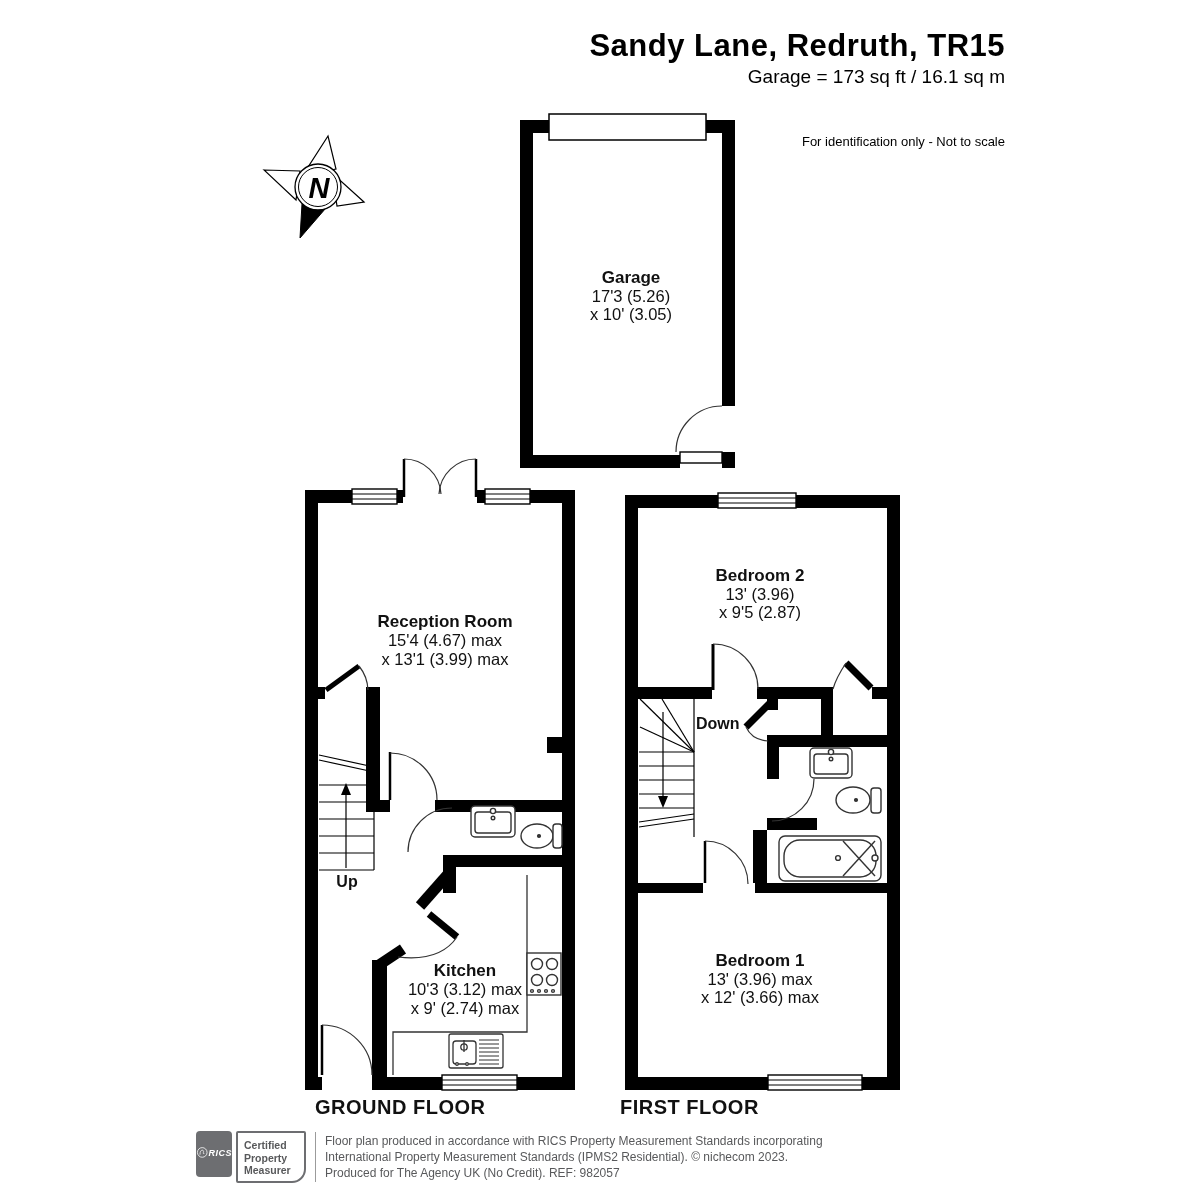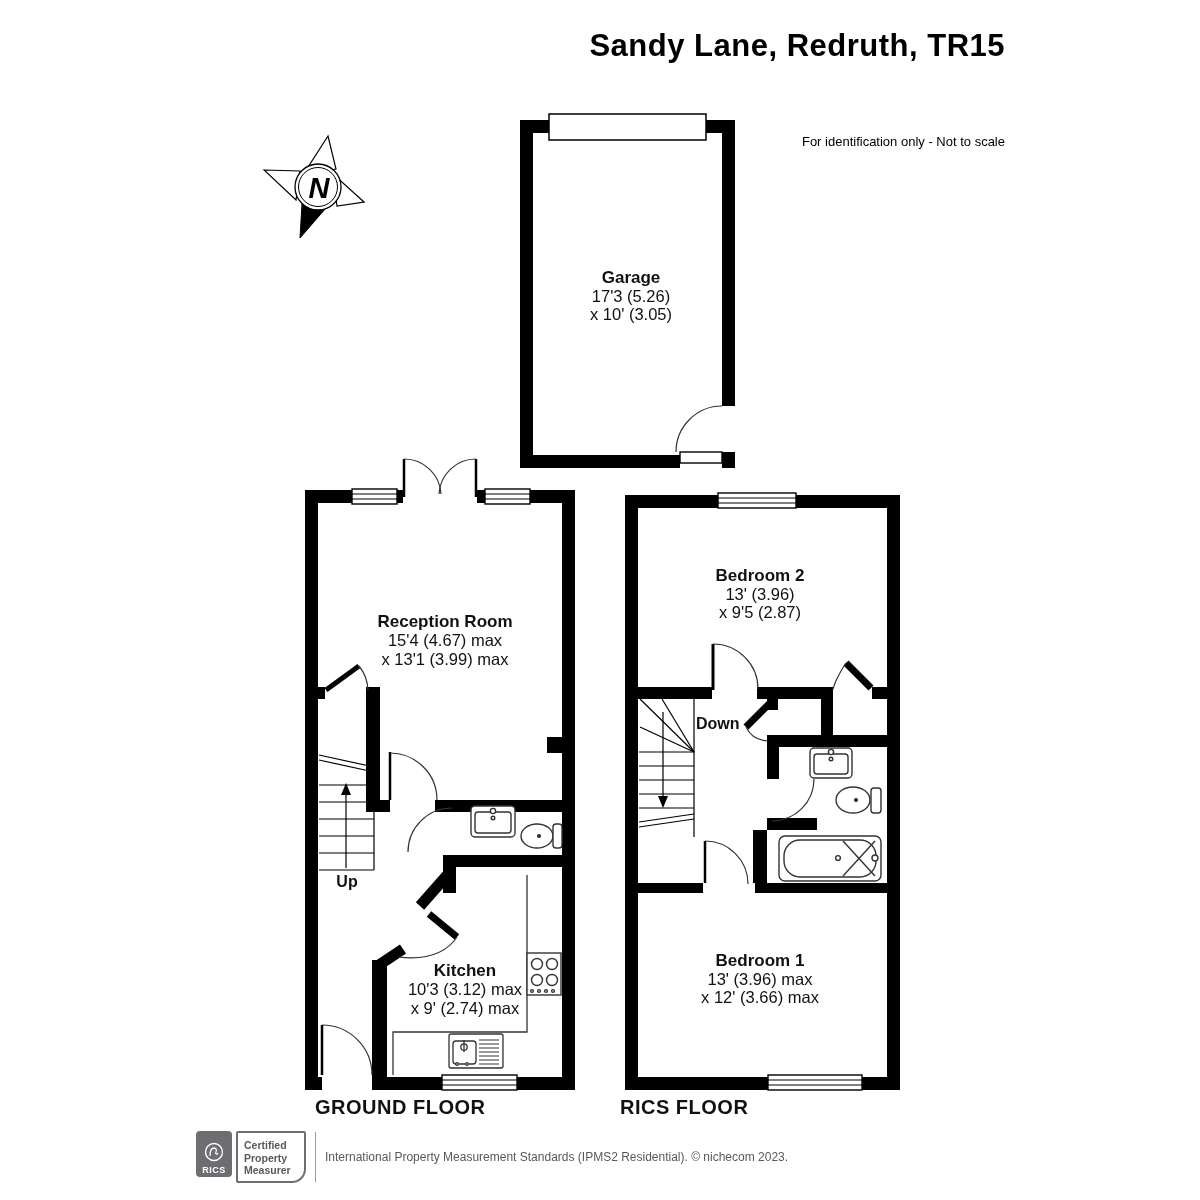--- a/index.html
+++ b/index.html
@@ -7,32 +7,33 @@
   .hdr{position:absolute;right:195px;text-align:center;color:#000;}
   #title{top:28px;font-size:31px;font-weight:bold;letter-spacing:0.5px;}
   #arealines{top:66px;font-size:19px;line-height:22px;}
   #disclaimer{top:134px;font-size:13px;margin-left:24px;}
   .floorlab{position:absolute;font-size:20px;font-weight:bold;color:#111;letter-spacing:0.5px;}
   #gf-lab{left:315px;top:1096px;}
   #ff-lab{left:620px;top:1096px;}
   #plan{position:absolute;left:0;top:0;}
   
   #footer{position:absolute;left:196px;top:1131px;height:52px;display:flex;align-items:stretch;color:#58595b;}
-  #rics-box{width:36px;height:44px;background:#6d6e71;border-radius:4px;display:flex;flex-direction:column;align-items:center;justify-content:flex-end;padding-bottom:2px;}
+  #rics-box{width:36px;height:44px;background:#6d6e71;border-radius:4px;display:flex;flex-direction:row;align-items:center;justify-content:flex-end;padding-bottom:2px;font-style:italic;}
   #rics-box .rics-word{color:#fff;font-weight:bold;font-size:9px;letter-spacing:0.5px;}
   #badge{margin-left:4px;width:60px;border:2px solid #6d6e71;border-radius:2px 2px 14px 2px;padding:4px 0 2px 6px;display:flex;flex-direction:column;justify-content:center;}
   #badge span{font-size:10.5px;font-weight:bold;line-height:12.5px;color:#58595b;}
   #fsep{width:1px;background:#9b9b9b;margin:1px 0 1px 9px;}
   #ftext{margin-left:9px;font-size:12px;line-height:16px;color:#58595b;align-self:center;}
 </style>
 </head>
 <body>
 
 <div class="hdr" id="title">Sandy Lane, Redruth, TR15</div>
 <div class="hdr" id="arealines">
+  <div>Garage = 173 sq ft / 16.1 sq m</div>
 </div>
 <div class="hdr" id="disclaimer">For identification only - Not to scale</div>
 
 <svg id="plan" width="1200" height="1200" viewBox="0 0 1200 1200">
   <g stroke="none" fill="#000">
 
     <rect x="520" y="120" width="215" height="13"></rect>
     <rect x="520" y="120" width="13" height="348"></rect>
     <rect x="722" y="133" width="13" height="273"></rect>
     <rect x="722" y="452" width="13" height="16"></rect>
@@ -281,32 +282,34 @@
     <text x="760" y="966" font-size="17" font-weight="bold">Bedroom 1</text>
     <text x="760" y="985" font-size="16.5">13' (3.96) max</text>
     <text x="760" y="1003" font-size="16.5">x 12' (3.66) max</text>
 
     <text x="347" y="887" font-size="16" font-weight="bold">Up</text>
     <text x="696" y="729" font-size="16" font-weight="bold" text-anchor="start">Down</text>
   </g>
 </svg>
 
 <div class="floorlab" id="gf-lab">GROUND FLOOR</div>
-<div class="floorlab" id="ff-lab">RICS FLOOR</div>
+<div class="floorlab" id="ff-lab">FIRST FLOOR</div>
 
 <div id="footer">
   <div id="rics-box">
     <svg width="22" height="24" viewBox="0 0 22 24">
       <circle cx="11" cy="11" r="8.5" fill="none" stroke="#fff" stroke-width="1.4"></circle>
       <path d="M 7 15 C 7 9 9 7 11 7 C 13 7 14 9 13 11 C 12 13 14 14 15 12" fill="none" stroke="#fff" stroke-width="1.3"></path>
     </svg>
     <span class="rics-word">RICS</span>
   </div>
   <div id="badge">
     <span>Certified</span>
     <span>Property</span>
     <span>Measurer</span>
   </div>
   <div id="fsep"></div>
   <div id="ftext">
+    <div>Floor plan produced in accordance with RICS Property Measurement Standards incorporating</div>
     <div>International Property Measurement Standards (IPMS2 Residential).   © nichecom 2023.</div>
+    <div>Produced for The Agency UK (No Credit).   REF:  982057</div>
   </div>
 </div>
 
 </body></html>

